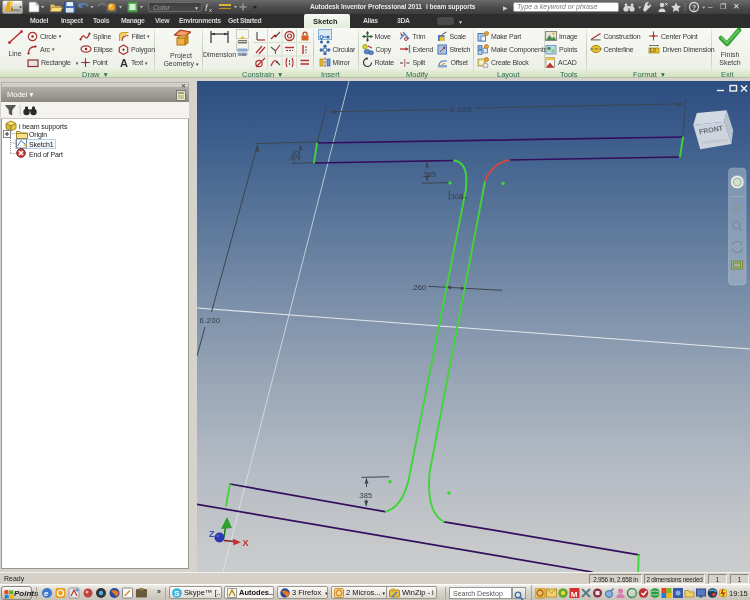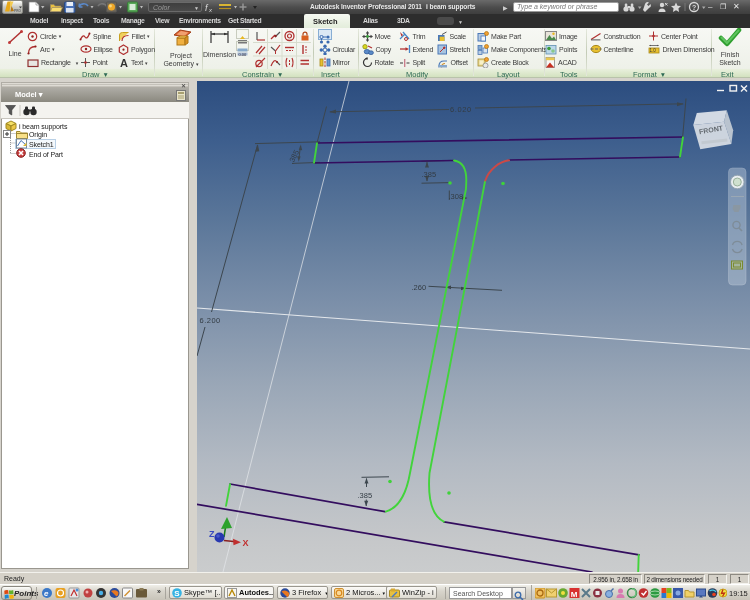--- a/index.html
+++ b/index.html
@@ -18,21 +18,21 @@
 
 #ribbon{left:0;top:28px;width:750px;height:50px;background:linear-gradient(#f7f8f4,#eef1e9 80%,#e7ecdf);border-bottom:1px solid #b9c3ab}
 #ribbon .lb{top:41px;left:0;width:750px;height:8px;background:linear-gradient(#e9f0dd,#d3e2bf)}
 .pl{top:41.5px;font-size:7.5px;color:#2e6a54;height:8px}
 .sep{top:1px;width:1px;height:47px;background:linear-gradient(#e4e8dc,#c3cbb6 50%,#e4e8dc)}
 .it{position:absolute;display:flex;align-items:center;height:12px;white-space:nowrap}
 .it b{font-weight:normal;font-size:7px;color:#3a3a3a;margin-left:2px;letter-spacing:-.2px}
 .it u{text-decoration:none;font-size:5px;color:#444;margin-left:2px}
 
 #grip{left:1px;top:82px;width:188px;height:6px;background:repeating-linear-gradient(#dedbd4 0 1px,#c4c1b9 1px 2px);border:1px solid #b0ada5}
-#bhead{left:1px;top:88px;width:188px;height:14px;background:linear-gradient(#aeaca5,#8b897f);color:#fff;font-size:7.5px;font-weight:bold;line-height:14px;padding-left:14px}
+#bhead{left:1px;top:88px;width:188px;height:14px;background:linear-gradient(#aeaca5,#8b897f);color:#fff;font-size:7.5px;font-weight:normal;line-height:14px;padding-left:6px}
 #btool{left:1px;top:102px;width:188px;height:17px;background:#f4f3ef;border-bottom:1px solid #c8c5be}
 #btree{left:1px;top:119px;width:188px;height:450px;background:#fff;border:1px solid #9a978f;border-top:none}
 .tr{position:absolute;font-size:7px;letter-spacing:-.1px;color:#1a1a1a;height:9px;line-height:9px}
 
 #status{left:0;top:572px;width:750px;height:12px;background:#d5d1c8;border-top:1px solid #f2f1ec;font-size:7px;color:#222}
 .sbox{top:1px;height:10px;border:1px solid;border-color:#8d8a82 #f4f3ee #f4f3ee #8d8a82;background:#d5d1c8;font-size:6.3px;letter-spacing:-.2px;color:#222;line-height:9px;text-align:center}
 
 #task{left:0;top:584px;width:750px;height:16px;background:linear-gradient(#f0efe9,#d8d5cc 40%,#c8c4b9);border-top:1px solid #fff}
 .tkb{top:1px;height:13px;background:linear-gradient(#fbfaf7,#dedbd2);border:1px solid #9a978f;border-radius:2px;font-size:7.5px;color:#111;display:flex;align-items:center;padding:0 2px;white-space:nowrap;overflow:hidden}
 </style></head><body>

